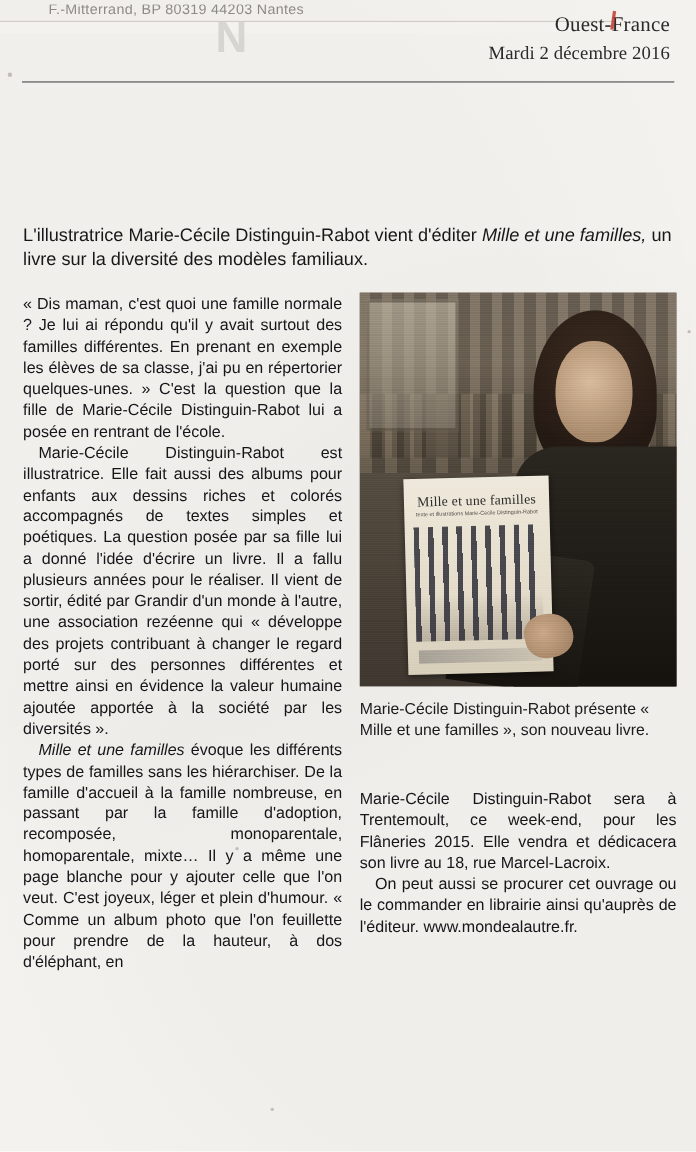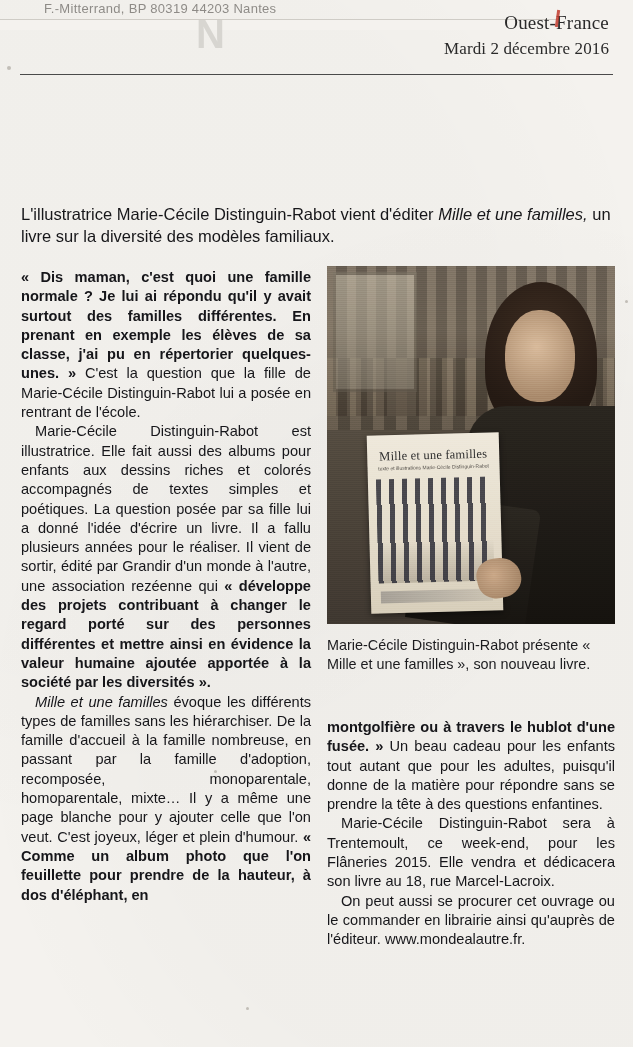--- a/index.html
+++ b/index.html
@@ -147,21 +147,21 @@
     line-height: 19.3px;
     color: #16161a;
     text-align: justify;
     text-justify: inter-word;
     hyphens: manual;
   }
   .col p { margin: 0; }
   .col p + p { text-indent: 14px; }
   .col .it { font-style: italic; }
   .col .lead {
-    font-weight: bold;
+    font-weight: normal;
   }
 
   #col-left {
     left: 21px;
     top: 268px;
     width: 290px;
   }
   #col-right-lower {
     left: 327px;
     top: 718px;
@@ -391,23 +391,20 @@
     </div>
   </div>
 
   <div class="caption">
     <span>Marie-Cécile Distinguin-Rabot</span>
     <span>présente « Mille et une familles »,</span>
     <span>son nouveau livre.</span>
   </div>
 
   <div class="col" id="col-right-lower">
-    <p>
-      <span class="lead">montgolfière ou à travers le hublot d'une fusée. »</span><span> Un beau cadeau pour les enfants tout autant que pour les adultes, puisqu'il donne de la matière pour répondre sans se prendre la tête à des questions enfantines.</span>
-    </p>
     <p>Marie-Cécile Distinguin-Rabot sera à Trentemoult, ce week-end, pour les Flâneries 2015. Elle vendra et dédicacera son livre au 18, rue Marcel-Lacroix.</p>
     <p>On peut aussi se procurer cet ouvrage ou le commander en librairie ainsi qu'auprès de l'éditeur. www.mondealautre.fr.</p>
   </div>
 
   <div class="speck" style="left:214px; top:770px; width:3px; height:3px;"></div>
   <div class="speck" style="left:246px; top:1007px; width:3px; height:3px;"></div>
   <div class="speck" style="left:625px; top:300px; width:3px; height:3px;"></div>
 </div>
 
 </body></html>

